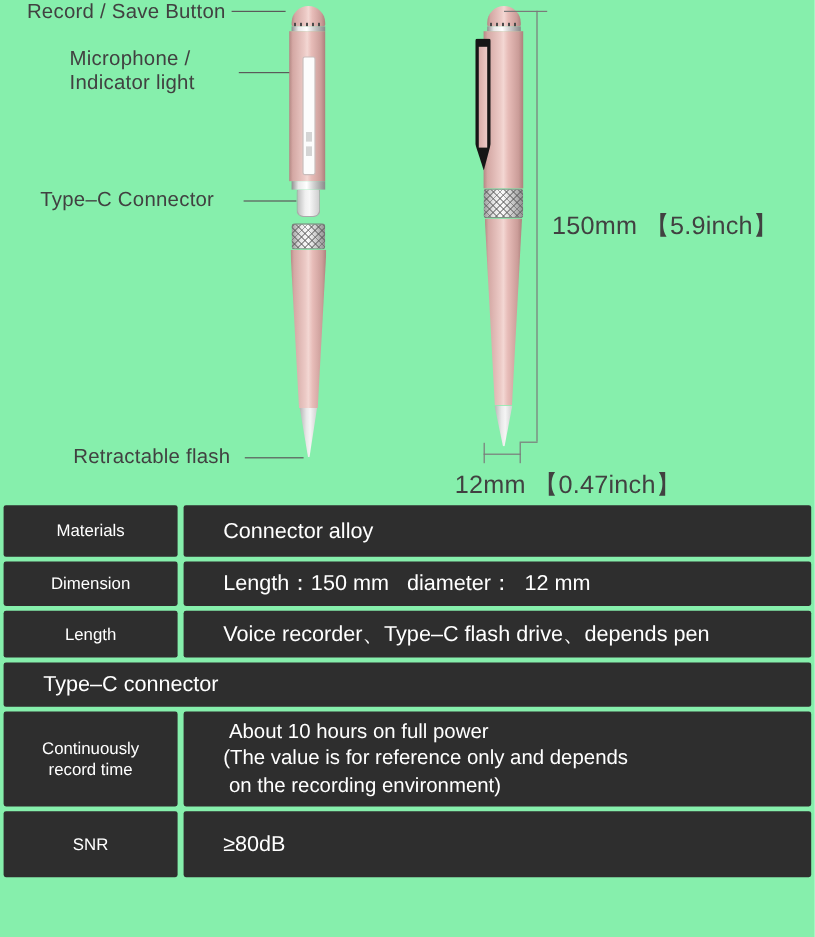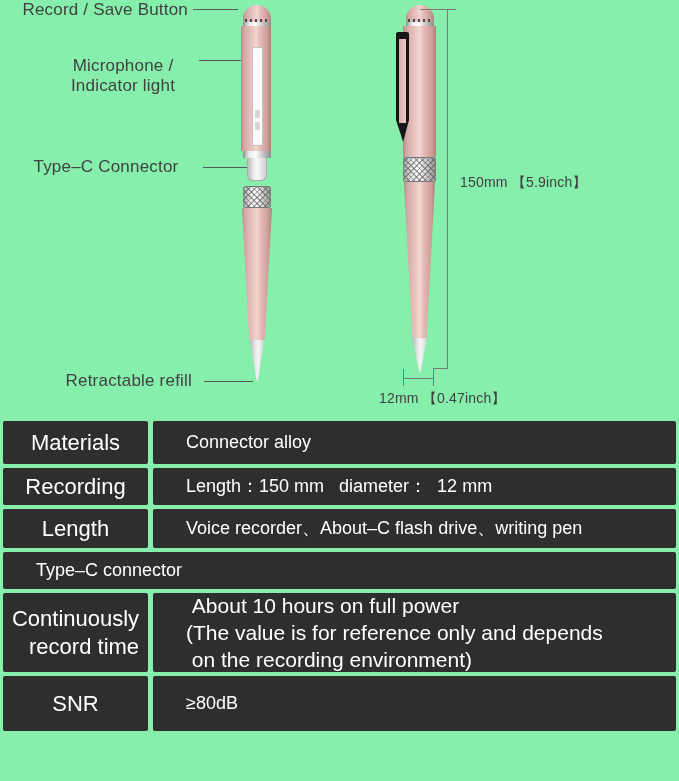--- a/index.html
+++ b/index.html
@@ -4,21 +4,21 @@
 <style>
   * { margin:0; padding:0; box-sizing:border-box; }
   body { background:#ffffff; font-family:"Liberation Sans", sans-serif; }
   .stage { position:relative; width:679px; height:781px; background:#86efac; overflow:hidden; }
 
   
   .callout { position:absolute; color:#414141; font-size:17px; line-height:1.18; letter-spacing:.2px; }
   .callout.pre { white-space:pre-line; }
   .cline { position:absolute; background:#5a5a5a; }
   .dimline { position:absolute; background:#7a7a7a; }
-  .dimtext { position:absolute; color:#414141; font-size:14px; letter-spacing:.2px; white-space:nowrap; }
+  .dimtext { position:absolute; color:#414141; font-size:21px; letter-spacing:.2px; white-space:nowrap; }
 
   
   .pink-h { background:linear-gradient(90deg,#b48884 0%,#d4a8a4 10%,#eccac6 42%,#f3d7d3 50%,#e7bcb8 62%,#cb9d99 88%,#ad807c 100%); }
   .chrome { background:linear-gradient(90deg,#8f8f8f 0%,#e8e8e8 20%,#ffffff 45%,#d2d2d2 65%,#8a8a8a 100%); }
   .part { position:absolute; }
   .dome { border-radius:55% 55% 8% 8% / 90% 90% 8% 8%; }
   .dots { background:repeating-linear-gradient(90deg,#4a4a4a 0 2px,transparent 2px 5px); }
   .knurl {
     background:
       repeating-linear-gradient(45deg, rgba(90,90,90,.55) 0 1px, transparent 1px 4px),
@@ -32,35 +32,35 @@
   .taper-l { clip-path:polygon(0% 0%,100% 0%,76% 100%,24% 100%); }
   .taper-r { clip-path:polygon(0% 0%,100% 0%,73% 100%,27% 100%); }
   .tipcone { background:linear-gradient(90deg,#6f6f6f,#e9e9e9 45%,#f5f5f5 55%,#9c9c9c); clip-path:polygon(26% 0%,74% 0%,53% 100%,49% 100%); }
   .clip-outer { background:#161616; clip-path:polygon(0% 0%,100% 0%,100% 80%,55% 100%,0% 80%); border-radius:2px; }
   .clip-inner { background:linear-gradient(90deg,#d8aca8,#eccac6); }
 
   
   .spec { position:absolute; left:0; top:421px; width:679px; }
   .srow { display:flex; gap:5px; padding:0 3px; margin-bottom:4px; }
   .cell { background:#2e2e2e; border-radius:2px; color:#ffffff; display:flex; align-items:center; }
-  .cell.label { width:145px; justify-content:center; text-align:right; font-size:22px; line-height:1.25; white-space:pre-line; }
+  .cell.label { width:145px; justify-content:center; text-align:center; font-size:14px; line-height:1.25; white-space:pre-line; }
   .cell.value { flex:1; font-size:18px; padding-left:33px; white-space:pre-wrap; line-height:1.3; }
 </style>
 </head>
 <body>
 
 <div class="stage">
 
   <div>
 
     <div class="callout" style="left:20px; top:0px; width:168px; text-align:right;">Record / Save Button</div>
-    <div class="callout pre" style="left:58px; top:56px; width:130px; text-align:center;">Microphone /
+    <div class="callout pre" style="left:58px; top:39px; width:130px; ">Microphone /
 Indicator light</div>
     <div class="callout" style="left:30px; top:157px; width:152px; text-align:center;">Type–C Connector</div>
-    <div class="callout" style="left:54px; top:371px; width:138px; text-align:right;">Retractable refill</div>
+    <div class="callout" style="left:54px; top:371px; width:138px; text-align:right;">Retractable flash</div>
 
     <div class="cline" style="left:193px; top:9px;  width:45px; height:1px;"></div>
     <div class="cline" style="left:199px; top:60px; width:53px; height:1px;"></div>
     <div class="cline" style="left:203px; top:167px;width:44px; height:1px;"></div>
     <div class="cline" style="left:204px; top:381px;width:49px; height:1px;"></div>
 
     <div class="part pink-h dome" style="left:243px; top:5px;  width:28px; height:17px;"></div>
     <div class="part dots" style="left:245px; top:19px; width:24px; height:3px;"></div>
     <div class="part chrome" style="left:243px; top:22px; width:28px; height:4px;"></div>
     <div class="part pink-h" style="left:241px; top:26px; width:30px; height:125px;"></div>
@@ -97,38 +97,38 @@
   </div>
 
   <div class="spec">
 
     <div class="srow" style="height:43px;">
       <div class="cell label">Materials</div>
       <div class="cell value">Connector alloy</div>
     </div>
 
     <div class="srow" style="height:37px;">
-      <div class="cell label">Recording</div>
+      <div class="cell label">Dimension</div>
       <div class="cell value">Length：150 mm   diameter：  12 mm</div>
     </div>
 
     <div class="srow" style="height:39px;">
       <div class="cell label">Length</div>
-      <div class="cell value">Voice recorder、About–C flash drive、writing pen</div>
+      <div class="cell value">Voice recorder、Type–C flash drive、depends pen</div>
     </div>
 
     <div class="srow" style="height:37px;">
       <div class="cell value">Type–C connector</div>
     </div>
 
 
     <div class="srow" style="height:79px;">
       <div class="cell label">Continuously
 record time</div>
-      <div class="cell value" style="font-size:21px;"> About 10 hours on full power
+      <div class="cell value" style="font-size:17px;"> About 10 hours on full power
 (The value is for reference only and depends
  on the recording environment)</div>
     </div>
 
     <div class="srow" style="height:55px; margin-bottom:4px;">
       <div class="cell label">SNR</div>
       <div class="cell value">≥80dB</div>
     </div>
 
   </div>

